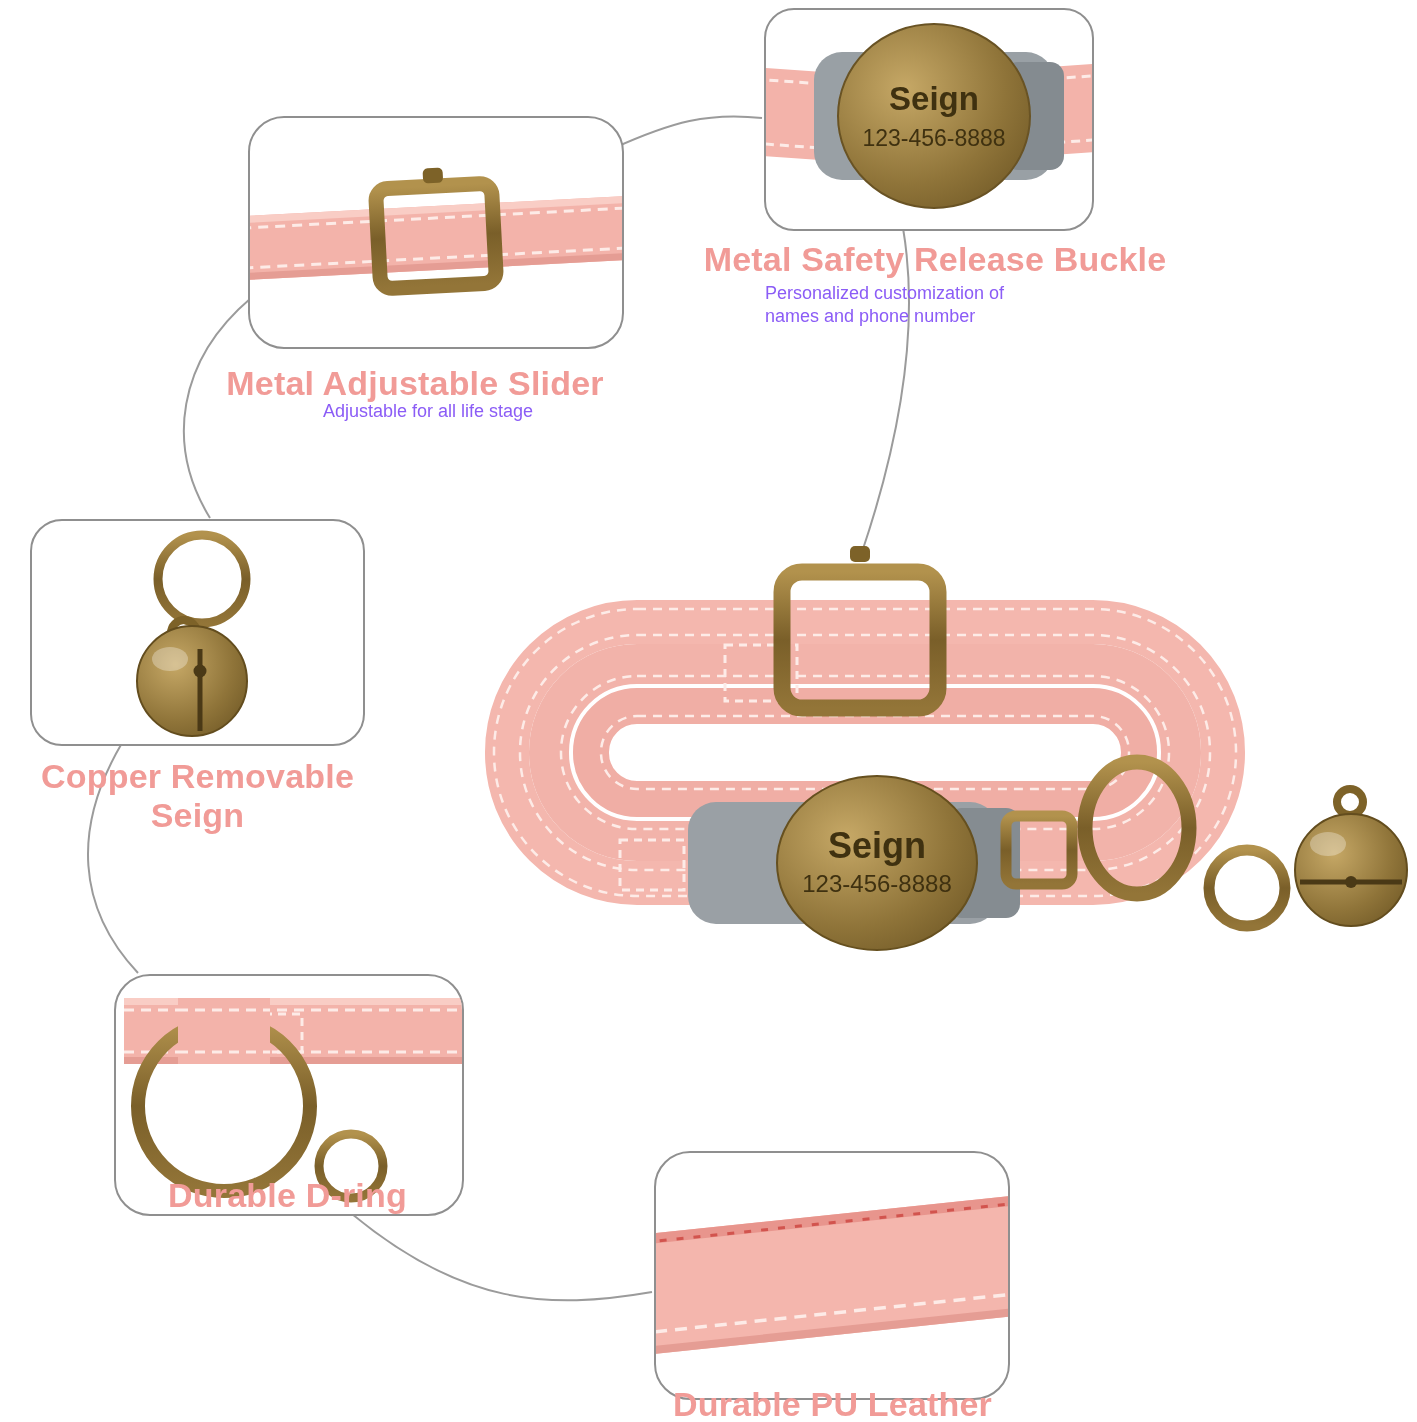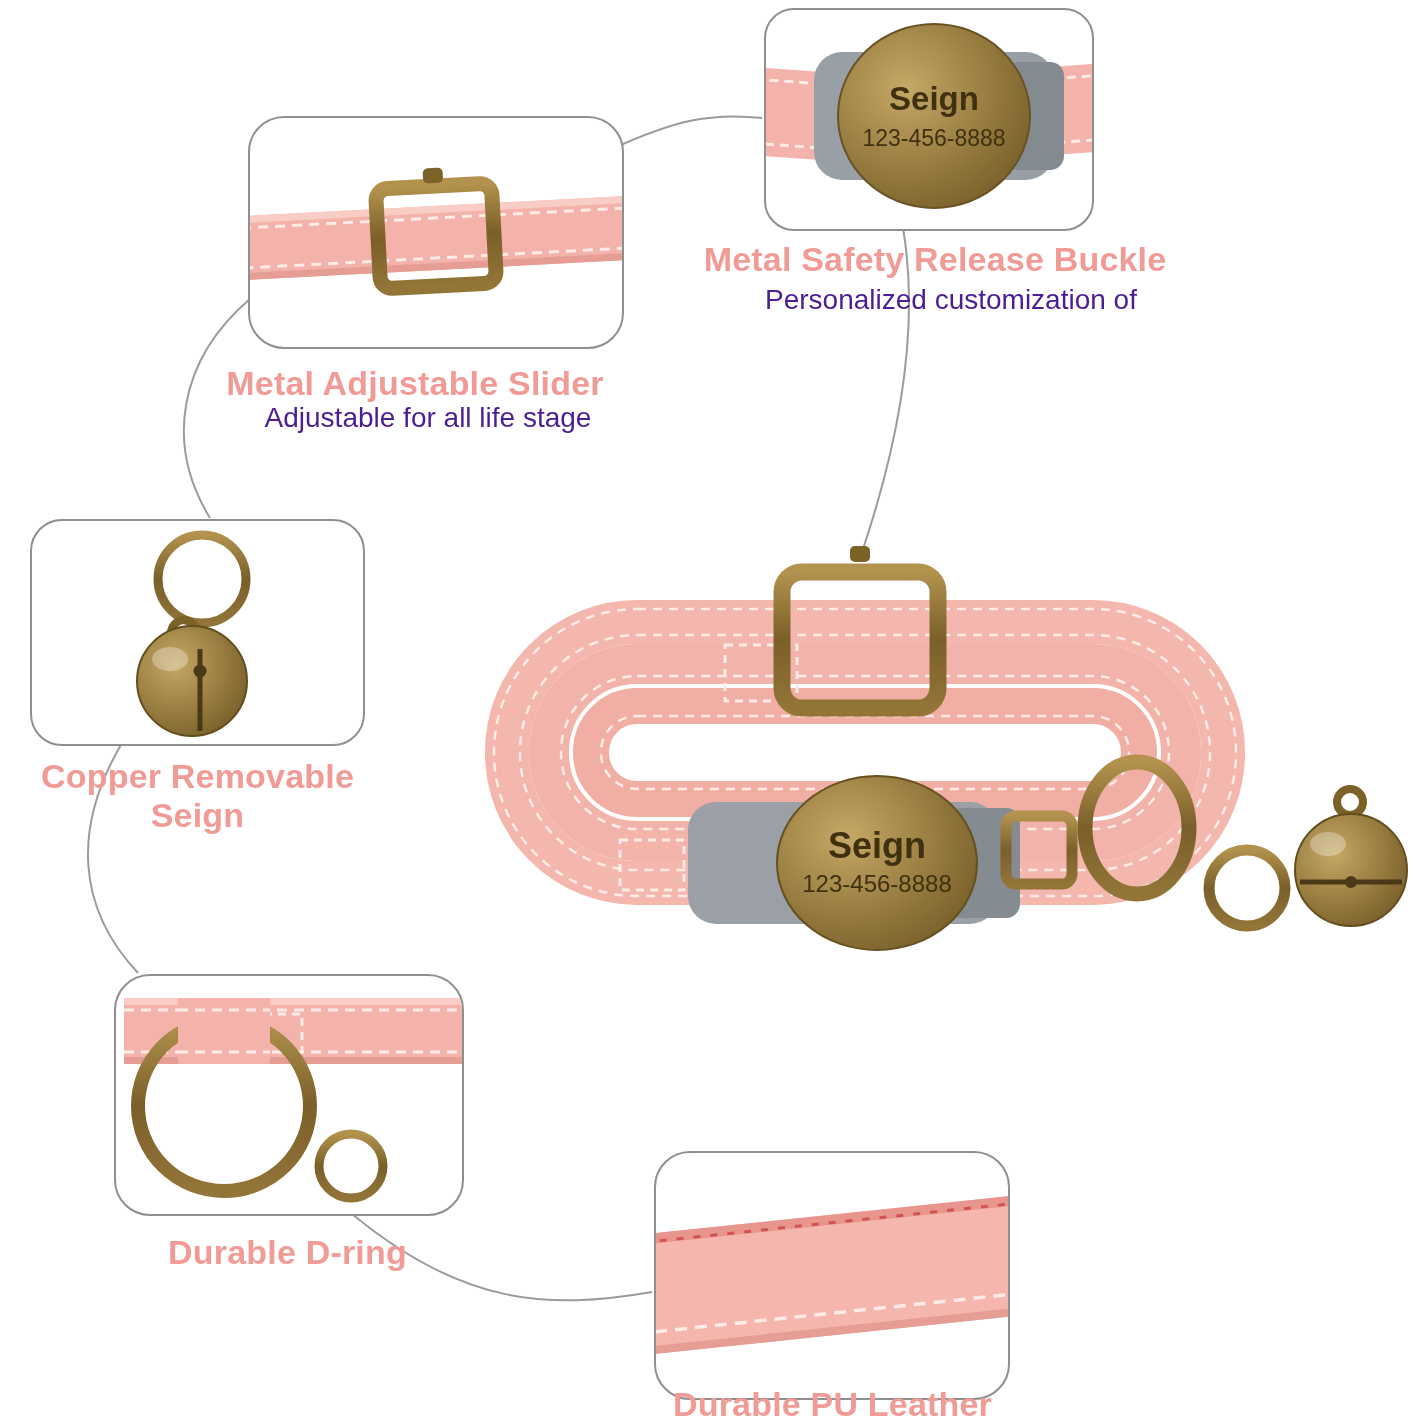--- a/index.html
+++ b/index.html
@@ -10,21 +10,21 @@
   #connectors{position:absolute;left:0;top:0;width:1417px;height:1422px;pointer-events:none;}
   .callout{
     position:absolute;background:#fff;border:2px solid #8f8f8f;overflow:hidden;
   }
   .callout svg{display:block;width:100%;height:100%;}
   .title{
     position:absolute;color:#f19b97;font-weight:700;font-size:34px;
     text-align:center;letter-spacing:.2px;line-height:1.15;
   }
   .subtitle{
-    position:absolute;color:#4c1d95;font-size:28px;text-align:center;line-height:1.25;
+    position:absolute;color:#8b5cf6;font-size:18px;text-align:center;line-height:1.25;
   }
   .subtitle.left{text-align:left;}
   .subtitle .line{display:block;}
   #main-photo{position:absolute;left:470px;top:540px;width:940px;height:460px;}
   #main-photo svg{display:block;width:100%;height:100%;}
 </style>
 </head>
 <body>
 
 <svg width="0" height="0" style="position:absolute" aria-hidden="true">
@@ -88,20 +88,21 @@
     <g>
       <ellipse cx="168" cy="106" rx="96" ry="92" fill="url(#brassRad)" stroke="#695324" stroke-width="2"></ellipse>
       <text x="168" y="100" font-size="33" font-weight="bold" fill="#3f3110" text-anchor="middle">Seign</text>
       <text x="168" y="136" font-size="23" fill="#3f3110" text-anchor="middle">123-456-8888</text>
     </g>
   </svg>
 </div>
 <div class="title" style="left:690px;top:240px;width:490px;">Metal Safety Release Buckle</div>
 <div class="subtitle left" style="left:765px;top:282px;width:430px;">
   <span class="line">Personalized customization of</span>
+  <span class="line">names and phone number</span>
 </div>
 
 <div class="callout" style="left:30px;top:519px;width:331px;height:223px;border-radius:32px;">
   <svg viewBox="0 0 331 223">
     <circle cx="170" cy="58" r="44" fill="none" stroke="url(#brassLin)" stroke-width="9"></circle>
     <circle cx="152" cy="112" r="13" fill="none" stroke="#7d6228" stroke-width="8"></circle>
     <g>
       <circle cx="160" cy="160" r="55" fill="url(#brassRad)" stroke="#634d1e" stroke-width="2"></circle>
       <line x1="168" y1="128" x2="168" y2="210" stroke="#4a3916" stroke-width="5"></line>
       <circle cx="168" cy="150" r="6.5" fill="#4a3916"></circle>
@@ -123,21 +124,21 @@
     </g>
     <ellipse cx="108" cy="130" rx="86" ry="85" fill="none" stroke="url(#brassLin)" stroke-width="14"></ellipse>
     <g>
       <rect x="62" y="22" width="92" height="66" fill="#f3b3aa"></rect>
       <line x1="62" y1="34" x2="154" y2="34" stroke="#fdebe7" stroke-width="3" stroke-dasharray="10 7"></line>
       <line x1="62" y1="76" x2="154" y2="76" stroke="#fdebe7" stroke-width="3" stroke-dasharray="10 7"></line>
     </g>
     <circle cx="235" cy="190" r="32" fill="none" stroke="url(#brassLin)" stroke-width="9"></circle>
   </svg>
 </div>
-<div class="title" style="left:110px;top:1233px;width:355px;">Durable D-ring</div>
+<div class="title" style="left:110px;top:1176px;width:355px;">Durable D-ring</div>
 
 <div class="callout" style="left:654px;top:1151px;width:352px;height:245px;border-radius:36px;">
   <svg viewBox="0 0 352 245">
     <g transform="rotate(-6 176 130)">
       <rect x="-25" y="62" width="420" height="120" fill="#f4b6ad"></rect>
       <rect x="-25" y="62" width="420" height="10" fill="#e8958d"></rect>
       <line x1="-25" y1="70" x2="395" y2="70" stroke="#d2544e" stroke-width="3" stroke-dasharray="7 10"></line>
       <line x1="-25" y1="160" x2="395" y2="160" stroke="#fdebe7" stroke-width="3.5" stroke-dasharray="12 8"></line>
       <rect x="-25" y="174" width="420" height="8" fill="#e59d94"></rect>
     </g>

